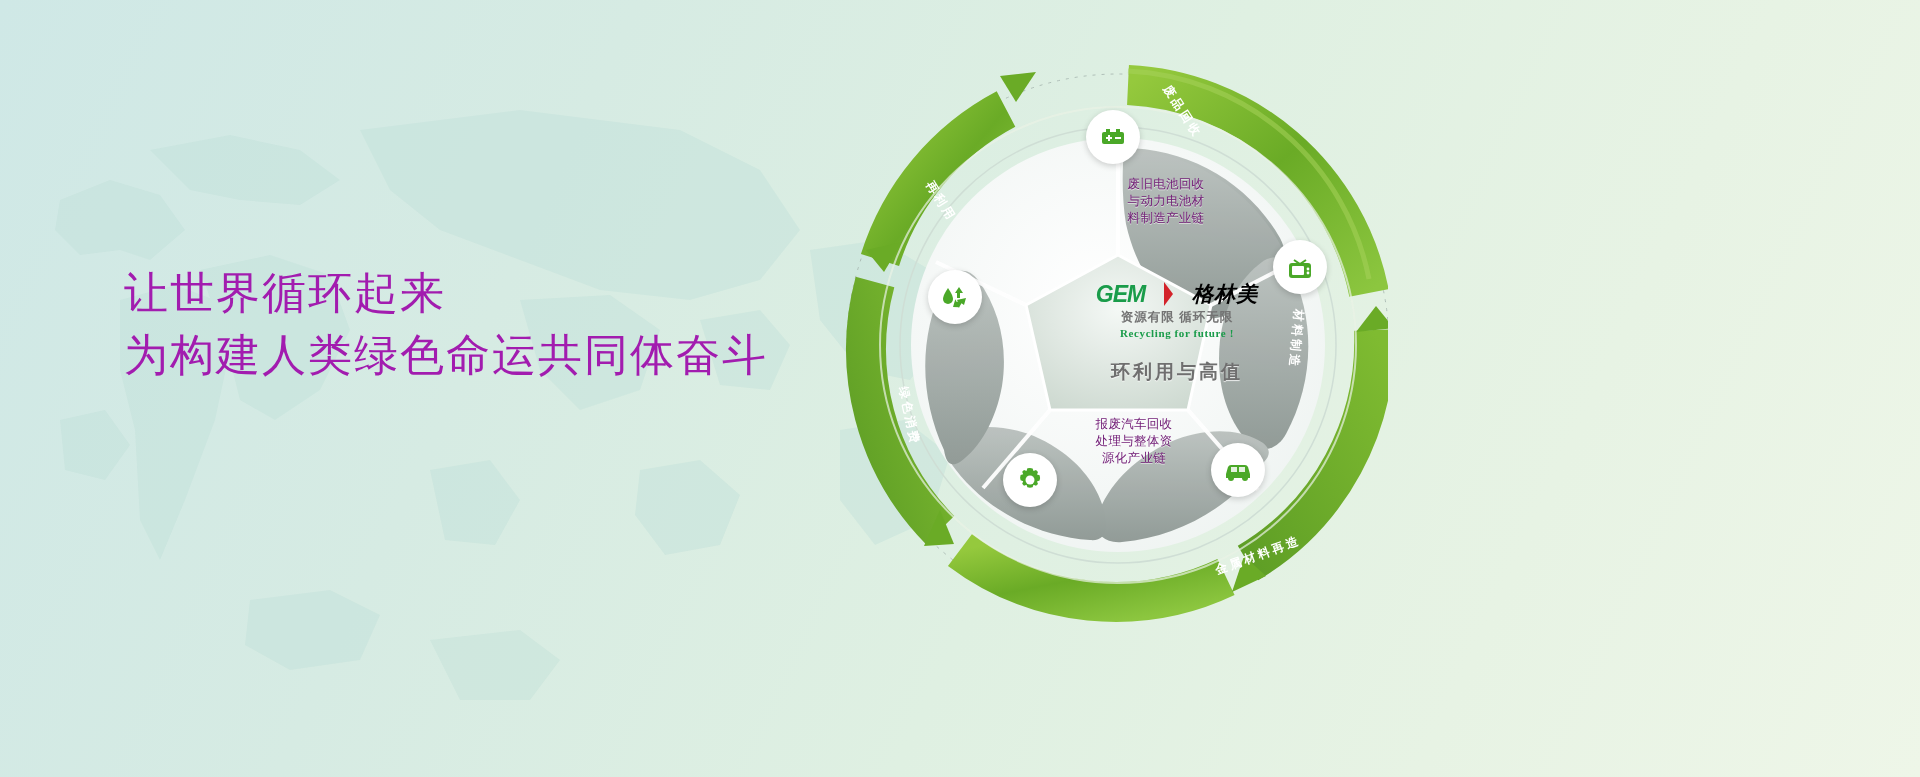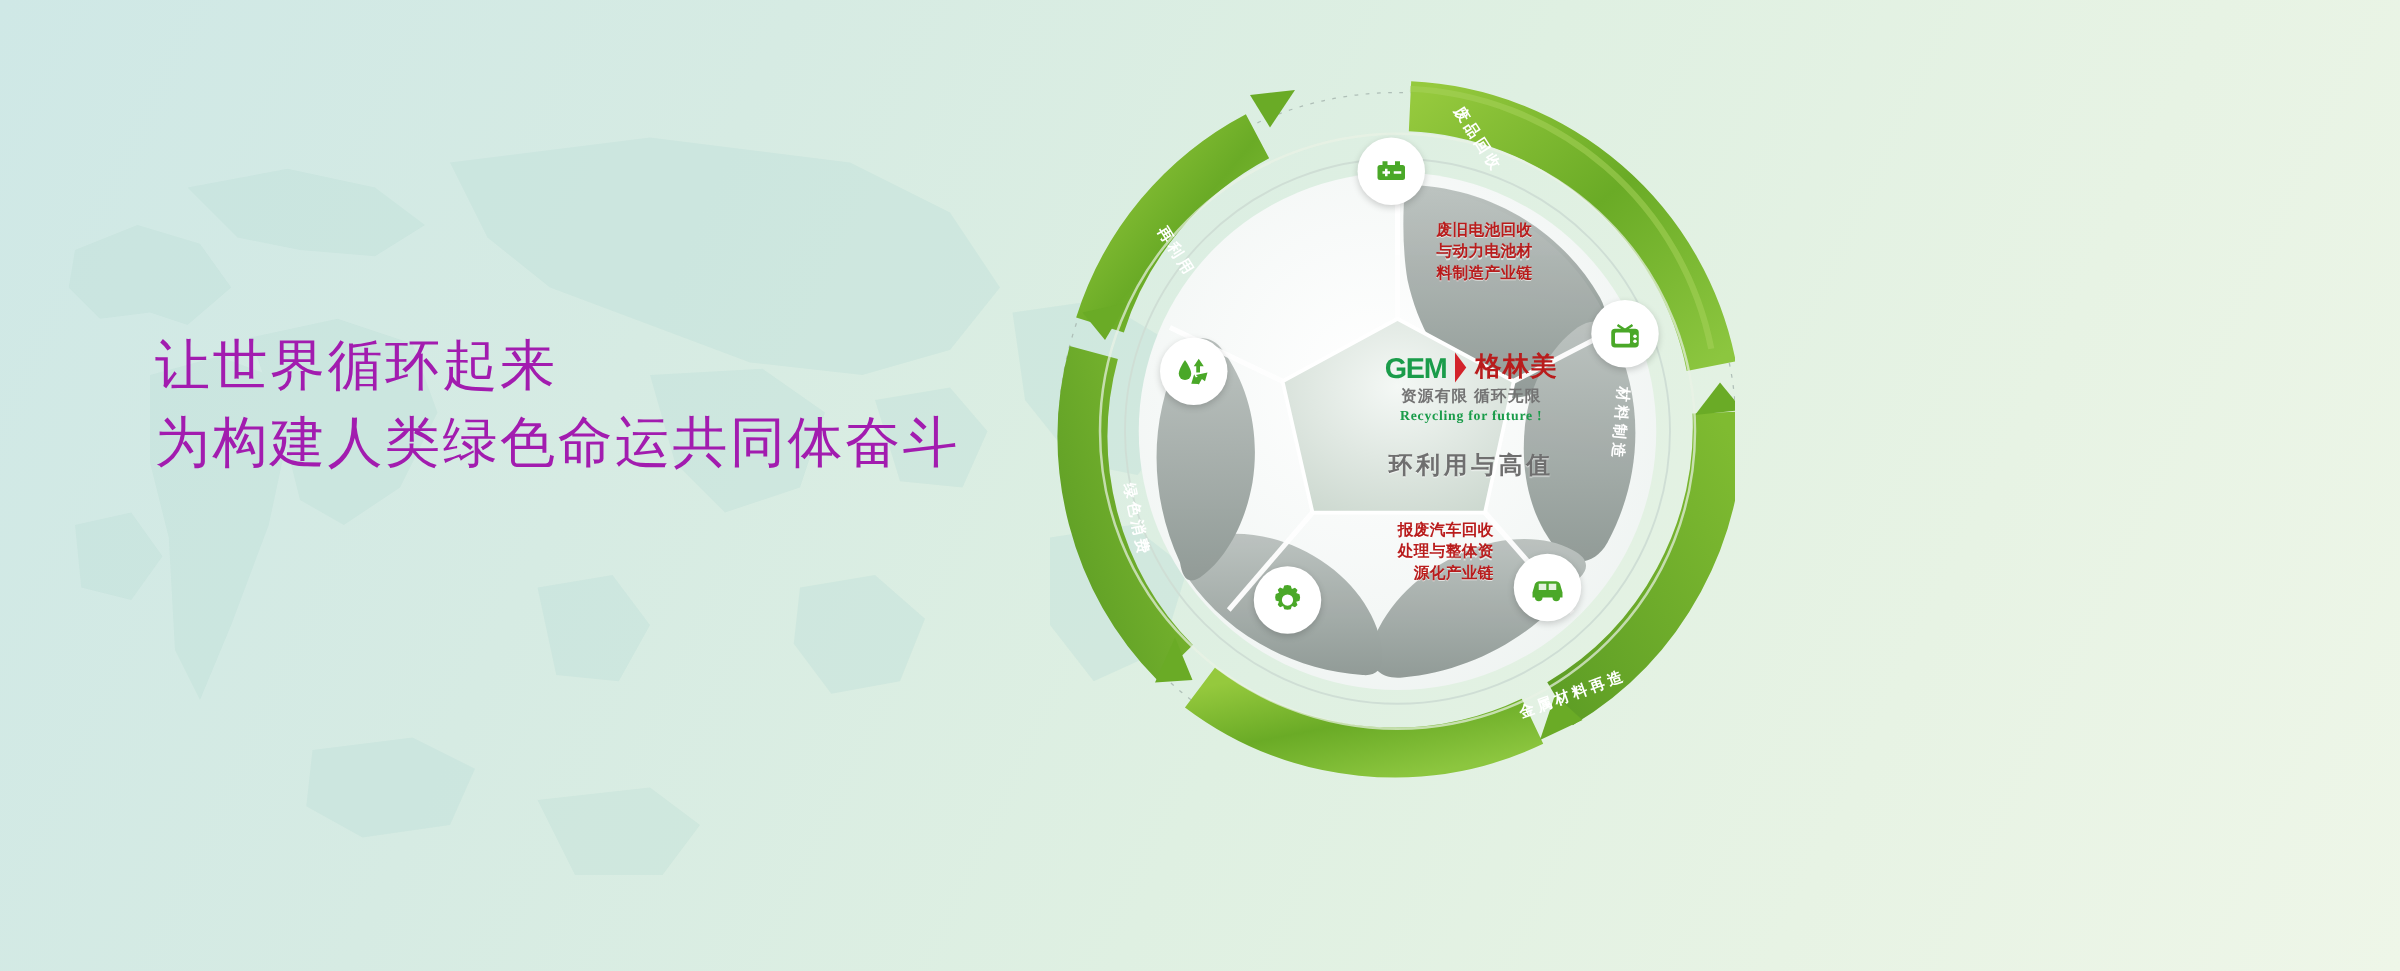--- a/index.html
+++ b/index.html
@@ -21,49 +21,49 @@
     color:#a21caf;font-size:44px;line-height:62px;letter-spacing:2px;
     font-weight:400;white-space:nowrap;
   }
 
   
   .diagram{position:absolute;left:828px;top:10px;width:560px;height:760px;z-index:5;}
   .diagram>svg{position:absolute;left:0;top:0;width:560px;height:760px;}
 
   
   .seg-label{
-    position:absolute;color:#b91c1c;font-size:12.5px;line-height:17px;
-    text-align:right;font-weight:700;letter-spacing:.3px;white-space:pre-line;
+    position:absolute;color:#701a75;font-size:12.5px;line-height:17px;
+    text-align:center;font-weight:400;letter-spacing:.3px;white-space:pre-line;
     text-shadow:0 1px 0 rgba(255,255,255,.6);
   }
   .seg-battery{left:278px;top:166px;width:120px;}
   .seg-waste{left:136px;top:182px;width:120px;}
   .seg-ewaste{left:362px;top:310px;width:118px;}
   .seg-auto{left:245px;top:406px;width:122px;}
   .seg-cobalt{left:120px;top:347px;width:118px;}
 
   .arc-label{
     position:absolute;color:#ffffff;font-size:12px;font-weight:700;
     letter-spacing:3px;white-space:nowrap;
   }
   .arc-recycle{left:345px;top:72px;transform:rotate(57deg);transform-origin:left top;}
   .arc-material{left:479px;top:300px;transform:rotate(95deg);transform-origin:left top;}
   .arc-metal{left:385px;top:553px;transform:rotate(-20deg);transform-origin:left top;}
   .arc-green{left:83px;top:375px;transform:rotate(78deg);transform-origin:left top;}
   .arc-reuse{left:108px;top:168px;transform:rotate(58deg);transform-origin:left top;}
 
   
   .logo{position:absolute;left:254px;top:272px;width:190px;text-align:center;}
-  .logo-row{display:flex;align-items:flex-start;justify-content:center;gap:5px;}
+  .logo-row{display:flex;align-items:flex-start;justify-content:center;gap:17px;font-style:italic;}
   .logo-gem{font-size:23px;font-weight:700;color:#1a9c4a;letter-spacing:-1px;
             font-family:"Liberation Sans",sans-serif;line-height:24px;}
   .logo-mark{display:inline-block;width:0;height:0;
              border-left:9px solid #d3232a;border-top:12px solid transparent;
              border-bottom:12px solid transparent;margin:0 2px;}
-  .logo-cn{font-size:21px;font-weight:700;color:#b91c1c;letter-spacing:1px;line-height:24px;}
+  .logo-cn{font-size:21px;font-weight:700;color:#000000;letter-spacing:1px;line-height:24px;}
   .logo-slogan{font-size:12.5px;color:#737373;letter-spacing:1px;margin-top:3px;font-weight:700;}
   .logo-en{font-size:11px;color:#1a9c4a;letter-spacing:.6px;margin-top:1px;
            font-family:"Liberation Serif",serif;font-weight:700;}
   .logo-five{font-size:19px;color:#6f6f6f;font-weight:700;letter-spacing:3px;margin-top:20px;
              text-shadow:0 1px 1px rgba(255,255,255,.8);}
 
   
   .bubble{
     position:absolute;border-radius:50%;background:#ffffff;
     box-shadow:0 2px 6px rgba(0,0,0,.18);

